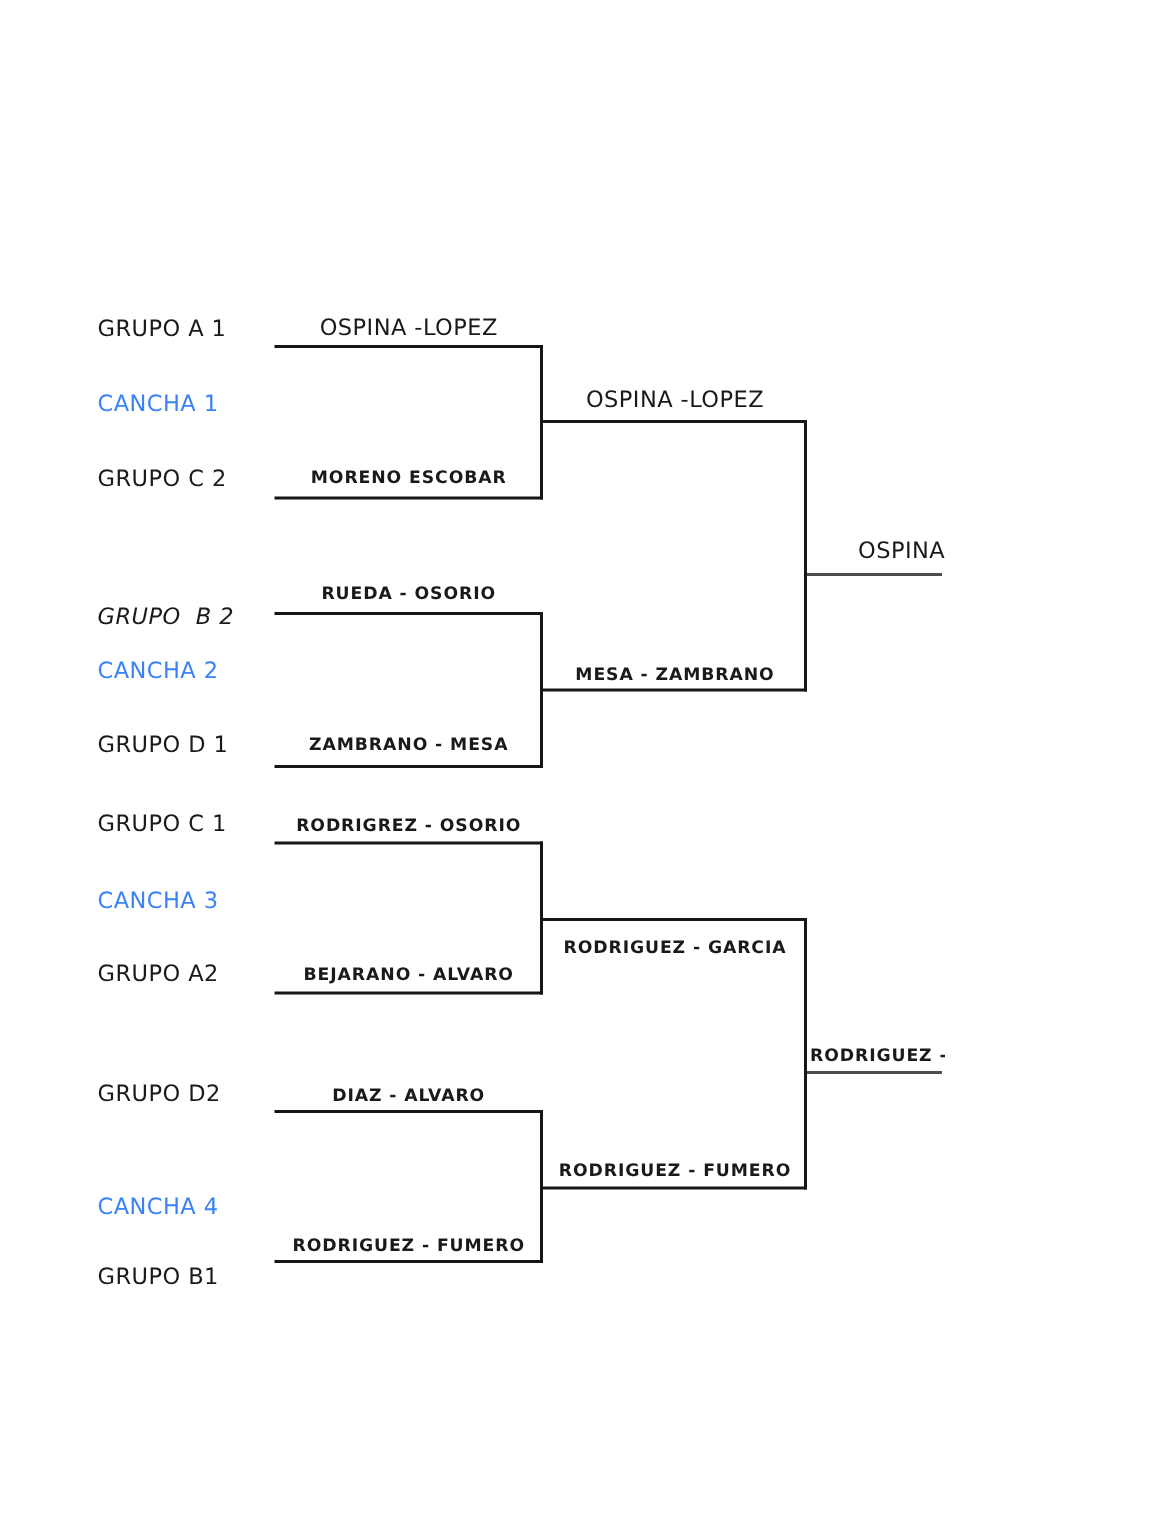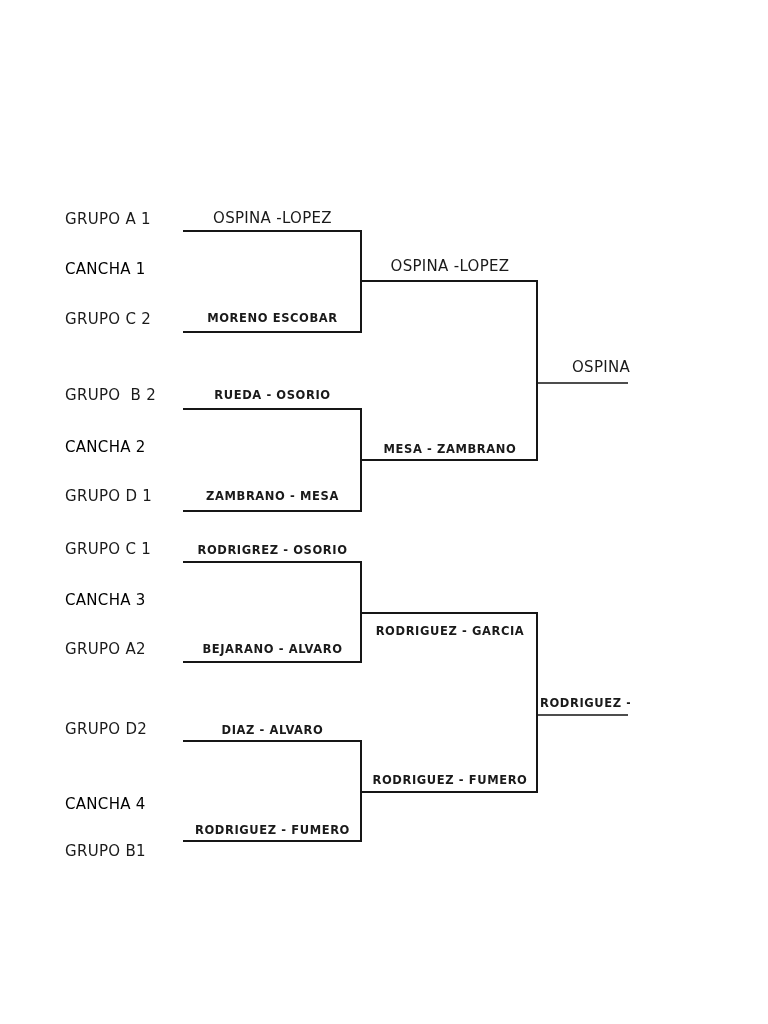--- a/index.html
+++ b/index.html
@@ -5,40 +5,40 @@
   html,body{margin:0;padding:0;background:#ffffff;}
   #page{
     position:relative;width:660px;height:1024px;background:#ffffff;overflow:hidden;
     font-family:"DejaVu Sans","Liberation Sans",sans-serif;color:#1a1a1a;
   }
   .abs{position:absolute;white-space:pre;}
   
   .t1{font-size:15px;letter-spacing:.3px;line-height:15px;}
   
   .t2{font-size:11.5px;font-weight:bold;letter-spacing:.6px;line-height:13px;}
-  .red{color:#000000;}
+  .red{color:#3b82f6;}
   
   .lh{position:absolute;height:2px;background:#161616;}
   .lv{position:absolute;width:2px;background:#161616;}
   .stub{background:#4d4d4d;}
   
   .r1name{left:183px;width:179px;text-align:center;}
   .r2name{left:362px;width:176px;text-align:center;}
   .clipbox{overflow:hidden;text-align:right;}
 </style>
 </head>
 <body>
 
 <div id="page">
 
   <span class="abs t1" style="left:65px;top:212px;">GRUPO A 1</span>
   <span class="abs t1 red" style="left:65px;top:262px;">CANCHA 1</span>
   <span class="abs t1" style="left:65px;top:312px;">GRUPO C 2</span>
 
-  <span class="abs t1" style="left:65px;top:388px;">GRUPO  B 2</span>
+  <span class="abs t1" style="left:65px;top:404px;font-style:italic;">GRUPO  B 2</span>
   <span class="abs t1 red" style="left:65px;top:440px;">CANCHA 2</span>
   <span class="abs t1" style="left:65px;top:489px;">GRUPO D 1</span>
 
   <span class="abs t1" style="left:65px;top:542px;">GRUPO C 1</span>
   <span class="abs t1 red" style="left:65px;top:593px;">CANCHA 3</span>
   <span class="abs t1" style="left:65px;top:642px;">GRUPO A2</span>
 
   <span class="abs t1" style="left:65px;top:722px;">GRUPO D2</span>
   <span class="abs t1 red" style="left:65px;top:772px;margin-top:25px;">CANCHA 4</span>
   <span class="abs t1" style="left:65px;top:844px;">GRUPO B1</span>

